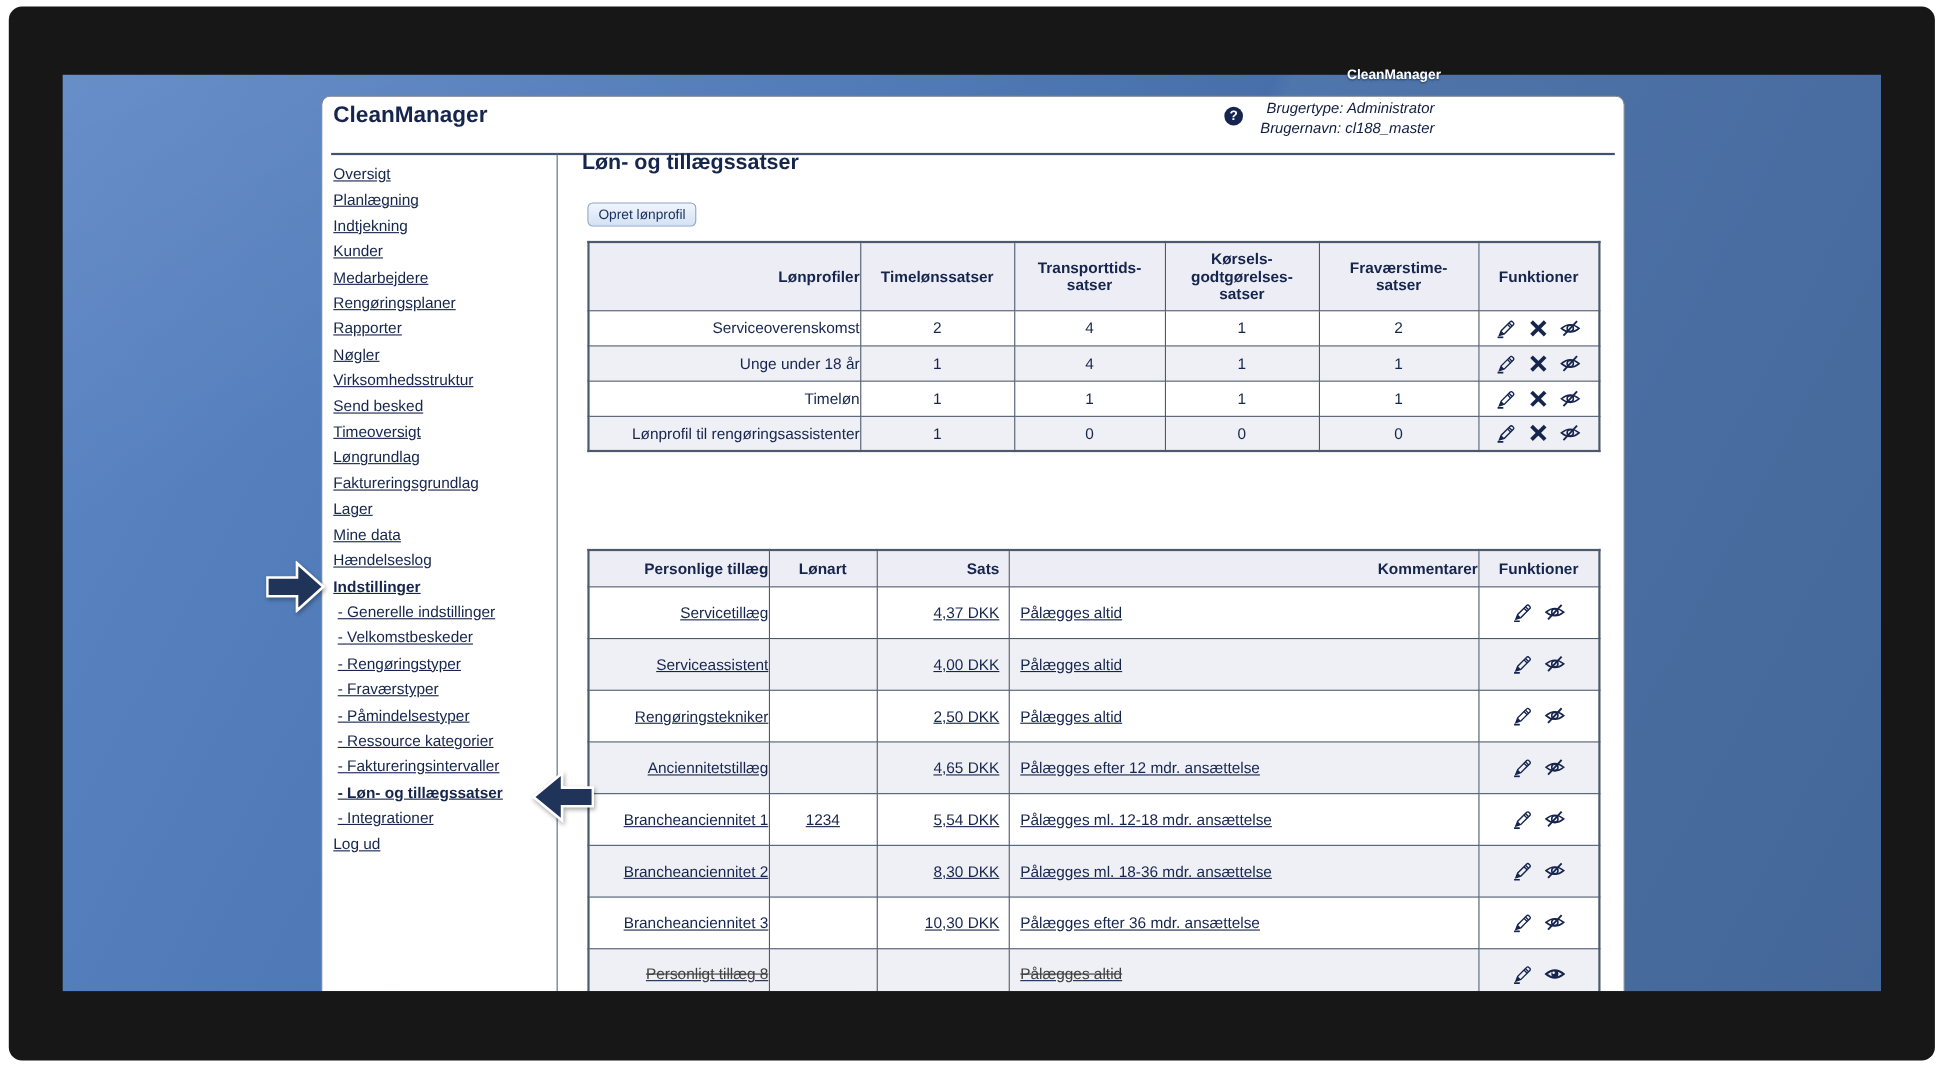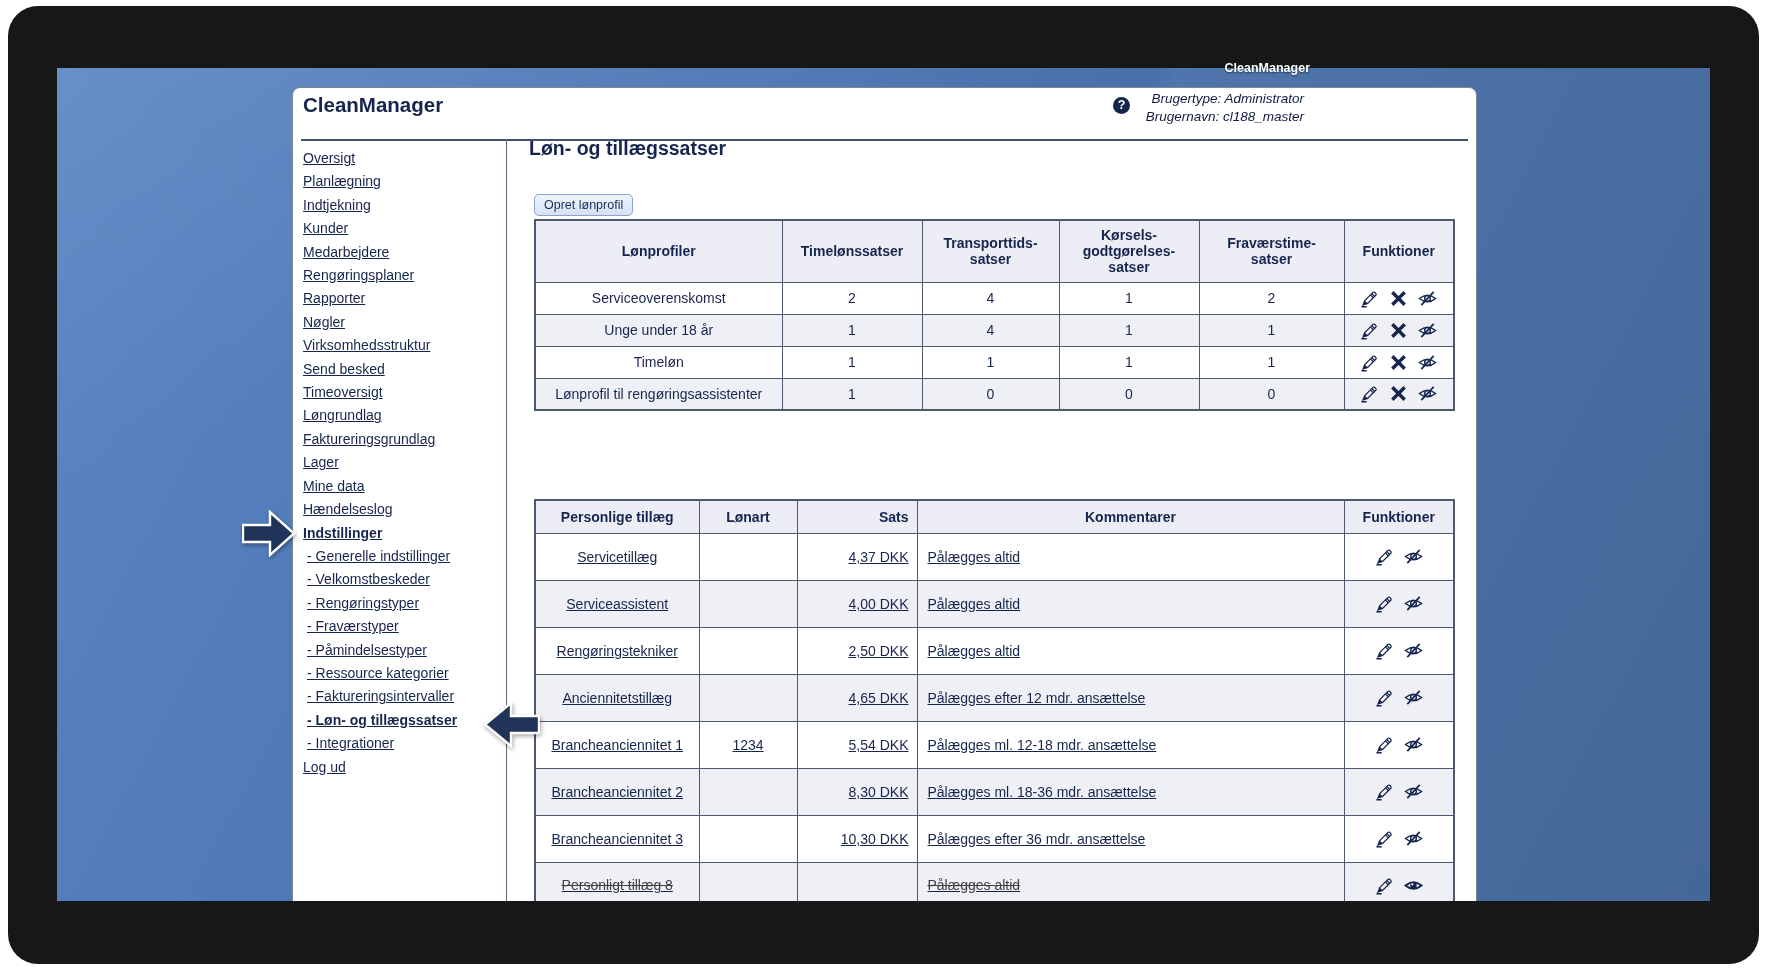--- a/index.html
+++ b/index.html
@@ -1,19 +1,19 @@
 <!DOCTYPE html>
 <html><head>
 <meta charset="utf-8">
 <style>
   html,body{margin:0;padding:0;background:#ffffff;}
   .page{position:relative;width:1767px;height:971px;background:#ffffff;overflow:hidden;
         font-family:"Liberation Sans",sans-serif;}
   .frame{position:absolute;left:8px;top:6px;width:1751px;height:958px;background:#171717;
-         border-radius:30px;}
+         border-radius:12px;}
   .frame-label{position:absolute;top:55px;right:449px;color:#ffffff;font-size:12.5px;
                font-weight:bold;text-shadow:0 1px 2px rgba(0,0,0,.6);z-index:5;}
   .desktop{position:absolute;left:49px;top:62px;width:1653px;height:833px;overflow:hidden;
            background:
              linear-gradient(160deg, rgba(255,255,255,0.07) 0%, rgba(255,255,255,0) 30%),
              linear-gradient(115deg, rgba(255,255,255,0) 54%, rgba(255,255,255,0.05) 55%, rgba(255,255,255,0.05) 100%),
              linear-gradient(118deg,#5d86c4 0%,#4d78b5 35%,#41689f 68%,#3a5f93 100%);}
   .window{position:absolute;left:235px;top:19px;width:1183px;height:814px;background:#ffffff;
           border:1px solid #7e8694;border-radius:8px 8px 0 0;overflow:hidden;z-index:1;}
   .logo{position:absolute;left:10px;top:5px;font-size:20.5px;font-weight:bold;color:#16254d;}
@@ -22,37 +22,37 @@
         line-height:17px;cursor:pointer;}
   .userinfo{position:absolute;right:172px;top:2px;text-align:right;font-style:italic;
             font-size:13.5px;color:#101c40;line-height:18px;}
   .hrule{position:absolute;left:8px;right:8px;top:51px;border-top:2px solid #425070;}
   .vdivider{position:absolute;left:213px;top:51px;bottom:0;width:0;border-left:1px solid #5c6678;}
   .sidebar{position:absolute;left:10px;top:59px;width:200px;font-size:14px;color:#16254d;text-decoration:underline;}
   .side-item{line-height:23.4px;white-space:nowrap;cursor:pointer;}
   .side-item.sub{padding-left:4px;}
   .side-item.bold{font-weight:bold;}
   .main-title{position:absolute;left:216px;top:49px;font-size:19.5px;font-weight:bold;color:#16254d;margin-left:20px;}
-  .create-btn{position:absolute;left:241px;top:106px;height:22px;padding:0 9px;font-size:12.5px;
+  .create-btn{position:absolute;left:241px;top:96px;height:22px;padding:0 9px;font-size:12.5px;
               font-family:"Liberation Sans",sans-serif;color:#17305c;
               background:linear-gradient(#f0f5fc,#d5e1f3);border:1px solid #8ba3c7;
               border-radius:5px;line-height:20px;cursor:pointer;}
   table{position:absolute;left:241px;width:919px;border-collapse:collapse;table-layout:fixed;
         font-size:14px;color:#16254d;border:2px solid #4d596d;}
   #profiles-table{top:131px;}
   #supplements-table{top:411px;}
   th,td{border:1px solid #4d596d;padding:0;overflow:hidden;}
   thead th{background:#ecedf5;font-weight:bold;white-space:pre-line;text-align:center;}
   #profiles-table thead tr{height:62px;}
   #profiles-table tbody tr{height:32px;}
   #supplements-table thead tr{height:33px;}
   #supplements-table tbody tr{height:47px;text-decoration:underline;}
   tbody tr{background:#ffffff;}
   tbody tr:nth-child(even){background:#eff0f6;}
-  .al{text-align:center;margin-left:32px;}
+  .al{text-align:right;margin-left:32px;}
   .ac{text-align:center;}
   .ar{text-align:right;padding-right:8px;margin-left:44px;}
   td.comment{text-align:left;padding-left:10px;}
   td.actions{text-align:center;text-decoration:none;}
   tr.disabled td{color:#404040;text-decoration:line-through;}
   tr.disabled td.actions{text-decoration:none;}
   .icon{display:inline-block;width:19px;height:19px;margin:0 5px;vertical-align:middle;cursor:pointer;}
   .icon svg{display:block;width:100%;height:100%;}
   .arrow{position:absolute;z-index:3;filter:drop-shadow(1px 2px 2px rgba(0,0,0,.35));}
   #arrow-right{left:185px;top:442px;}

